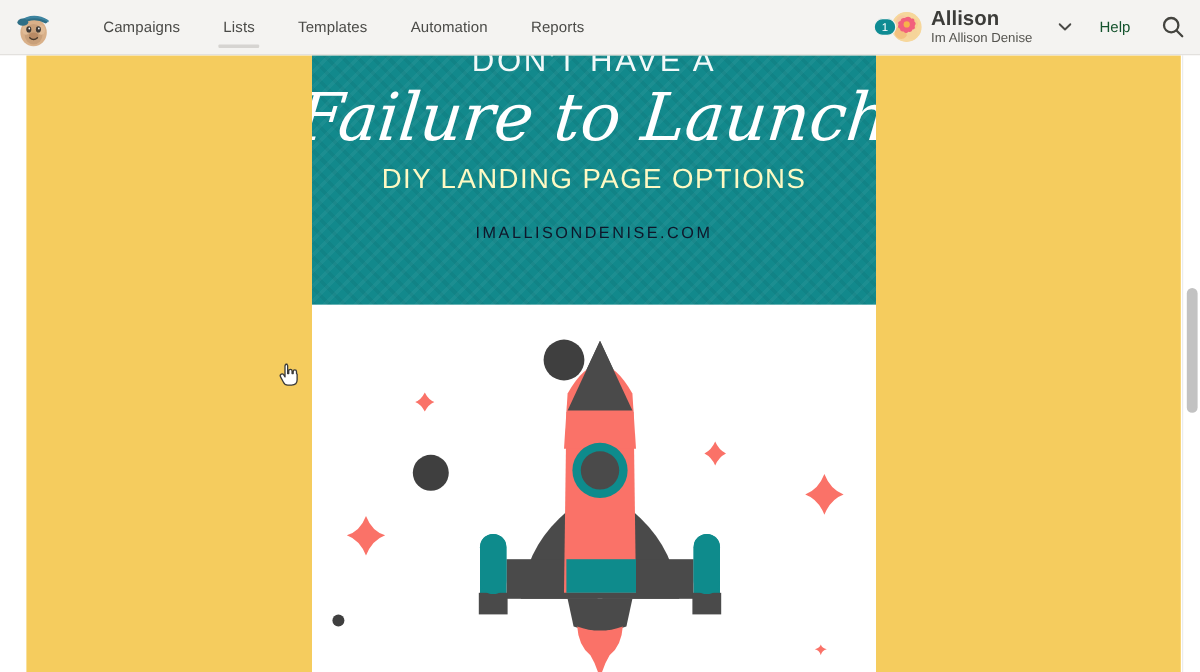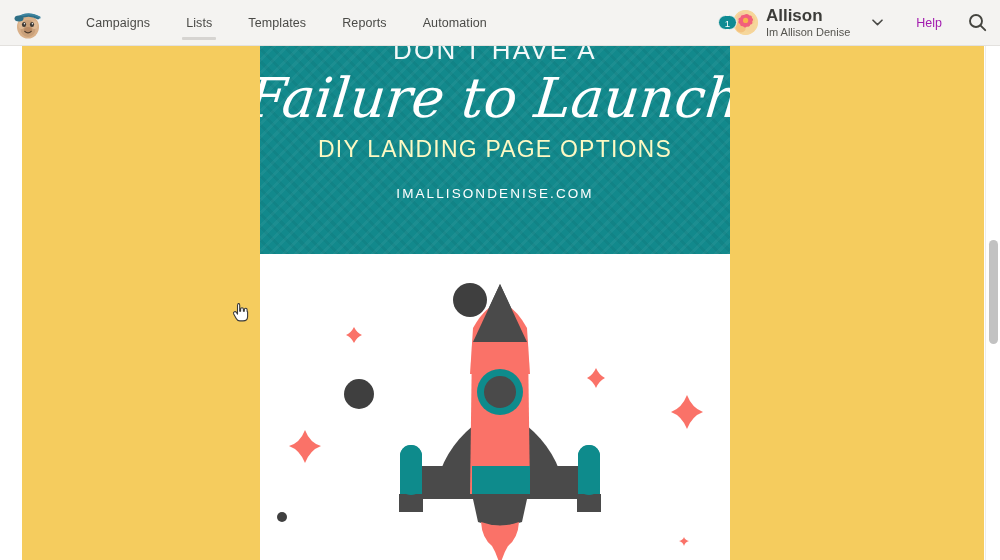--- a/index.html
+++ b/index.html
@@ -136,23 +136,23 @@
   }
 
   .chevron {
     margin-left: 16px;
     width: 14px; height: 14px;
     display: flex; align-items: center; justify-content: center;
     color: #4a4a47;
   }
 
   .help-link {
-    margin-left: 32px;
+    margin-left: 22px;
     font-size: 12.5px;
-    color: #a21caf;
+    color: #14532d;
     cursor: pointer;
   }
 
   .search-btn {
     margin-left: 24px;
     width: 22px; height: 22px;
     display: flex; align-items: center; justify-content: center;
     cursor: pointer;
     color: #4a4a47;
   }
@@ -247,21 +247,21 @@
     font-size: 23px;
     letter-spacing: 1.2px;
     color: #fef9c3;
     white-space: nowrap;
   }
 
   .hero-url {
     margin-top: 23px;
     font-size: 13.5px;
     letter-spacing: 2.1px;
-    color: #ffffff;
+    color: #0f172a;
     white-space: nowrap;
   }
 
   
   .illus {
     position: relative;
     width: 470px;
     height: 336px;
     background: #ffffff;
     overflow: hidden;
@@ -329,24 +329,24 @@
       <div class="nav-link">
         <span>Campaigns</span>
       </div>
       <div class="nav-link active">
         <span>Lists</span>
       </div>
       <div class="nav-link">
         <span>Templates</span>
       </div>
       <div class="nav-link">
+        <span>Automation</span>
+      </div>
+      <div class="nav-link">
         <span>Reports</span>
-      </div>
-      <div class="nav-link">
-        <span>Automation</span>
       </div>
     </div>
 
     <div class="nav-right">
 
       <div class="account-block">
         <div class="avatar-wrap">
           <div class="notif-badge">1</div>
           <div class="avatar">
             <svg width="25" height="25" viewBox="0 0 25 25">

